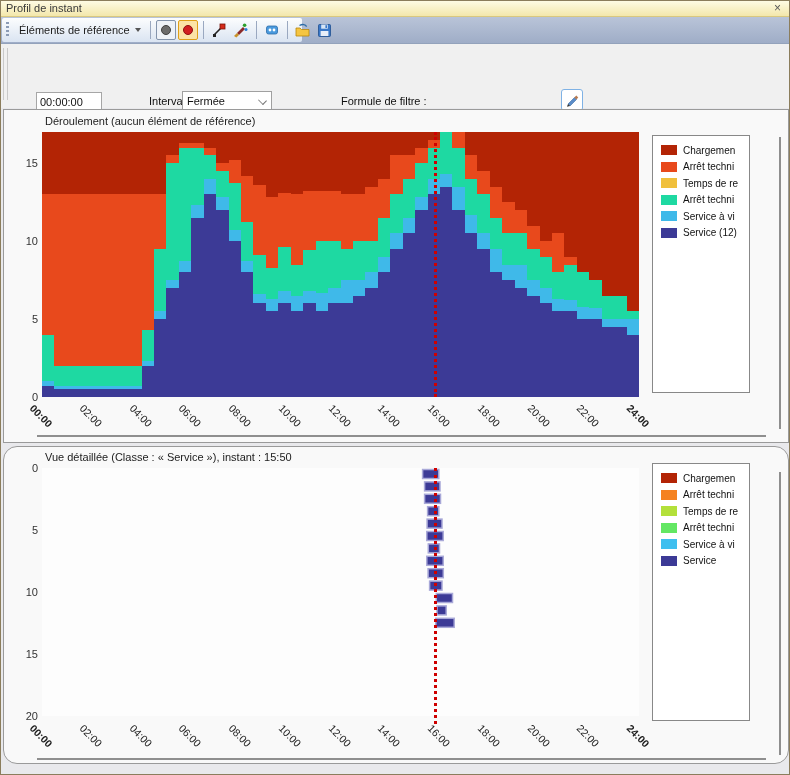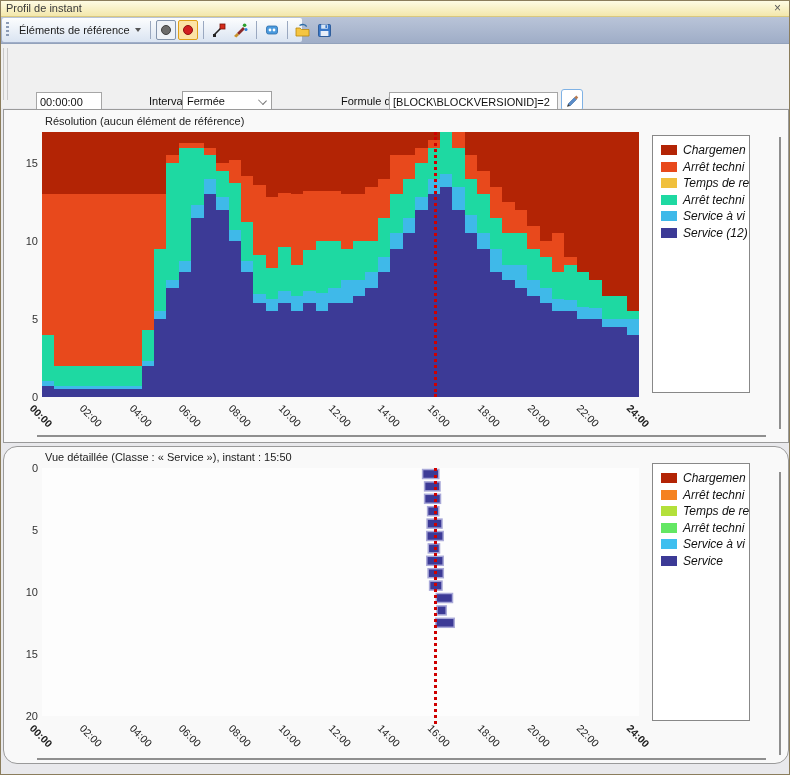--- a/index.html
+++ b/index.html
@@ -46,21 +46,21 @@
   .plot svg{position:absolute;left:0;top:0;}
   .marker{position:absolute;top:0;border-left:3px dotted #cf0000;width:0;}
   .ytick{position:absolute;left:4px;width:30px;text-align:right;font-size:11px;color:#333;}
   .xtick{position:absolute;font-size:10.5px;color:#1a1a1a;transform:rotate(45deg);transform-origin:0 0;white-space:nowrap;}
   .xtick.bold{font-weight:bold;}
   .legend{position:absolute;left:648px;width:98px;border:1px solid #888;background:#fff;padding:6px 0 0 8px;box-sizing:border-box;overflow:hidden;}
   #legend1{top:25px;height:258px;}
   #legend2{top:16px;height:258px;}
   .leg-item{display:flex;align-items:center;height:16.5px;gap:6px;}
   .leg-swatch{width:16px;height:10px;flex:0 0 16px;}
-  .leg-label{font-size:12px;color:#111;white-space:nowrap;font-style:italic;}
+  .leg-label{font-size:10px;color:#111;white-space:nowrap;}
   .vslider{position:absolute;left:775px;width:0;border-left:2px solid #8f8f8f;}
   #vslider1{top:27px;height:292px;}
   #vslider2{top:25px;height:283px;}
   .hslider{position:absolute;left:33px;width:729px;height:0;border-top:2px solid #8f8f8f;}
   #hslider1{top:325px;}
   #hslider2{top:311px;}
 </style>
 </head>
 <body>
 
@@ -143,38 +143,37 @@
     <span class="f-label" style="left:116px;top:51px;">Intervalle tps :</span>
     <div class="f-select" style="left:181px;top:47px;width:90px;">
       <span>Fermée</span>
       <span class="chev"></span>
     </div>
 
     <span class="f-label" style="left:116px;top:77px;">Résolution :</span>
     <input class="f-input" style="left: 181px; top: 74px; width: 84px;" value="1min">
 
     <span class="f-label" style="left:308px;top:51px;">Formule de filtre :</span>
-    <input class="f-input" style="left: 388px; top: 48px; width: 161px;" value="[BLOCK\BLOCKVERSIONID]=2">
     <div class="edit-btn" style="left:560px;top:45px;">
       <svg width="14" height="14" viewBox="0 0 14 14">
         <path d="M3 11 L9.5 4.5 L11.5 6.5 L5 13 Z" fill="#5b8cc8" stroke="#3a6ea8" stroke-width="0.6"></path>
         <path d="M3 11 L5 13 L2 13.8 Z" fill="#333"></path>
         <rect x="9.9" y="3" width="2.8" height="2.8" transform="rotate(45 11.3 4.4)" fill="#b77b52"></rect>
       </svg>
     </div>
 
     <span class="f-label" style="left:308px;top:77px;">Vue détaillée :</span>
     <div class="f-select" style="left:388px;top:73px;width:167px;">
       <span>Classe sélectionnée et instant</span>
       <span class="chev"></span>
     </div>
   </div>
 
   <div class="panel" id="panel1">
-    <span class="chart-title" style="top:5px;">Résolution (aucun élément de référence)</span>
+    <span class="chart-title" style="top:5px;">Déroulement (aucun élément de référence)</span>
     <div class="plot" id="plot1">
         <svg width="597" height="265" shape-rendering="crispEdges">
           <rect x="0.00" y="254.09" width="12.94" height="10.91" fill="#3c3a96"></rect>
           <rect x="0.00" y="249.41" width="12.94" height="4.68" fill="#3fb9e9"></rect>
           <rect x="0.00" y="202.65" width="12.94" height="46.76" fill="#1ed9a2"></rect>
           <rect x="0.00" y="62.35" width="12.94" height="140.29" fill="#e8491c"></rect>
           <rect x="0.00" y="0.00" width="12.94" height="62.35" fill="#b32405"></rect>
           <rect x="12.44" y="257.21" width="12.94" height="7.79" fill="#3c3a96"></rect>
           <rect x="12.44" y="254.09" width="12.94" height="3.12" fill="#3fb9e9"></rect>
           <rect x="12.44" y="233.82" width="12.94" height="20.26" fill="#1ed9a2"></rect>

